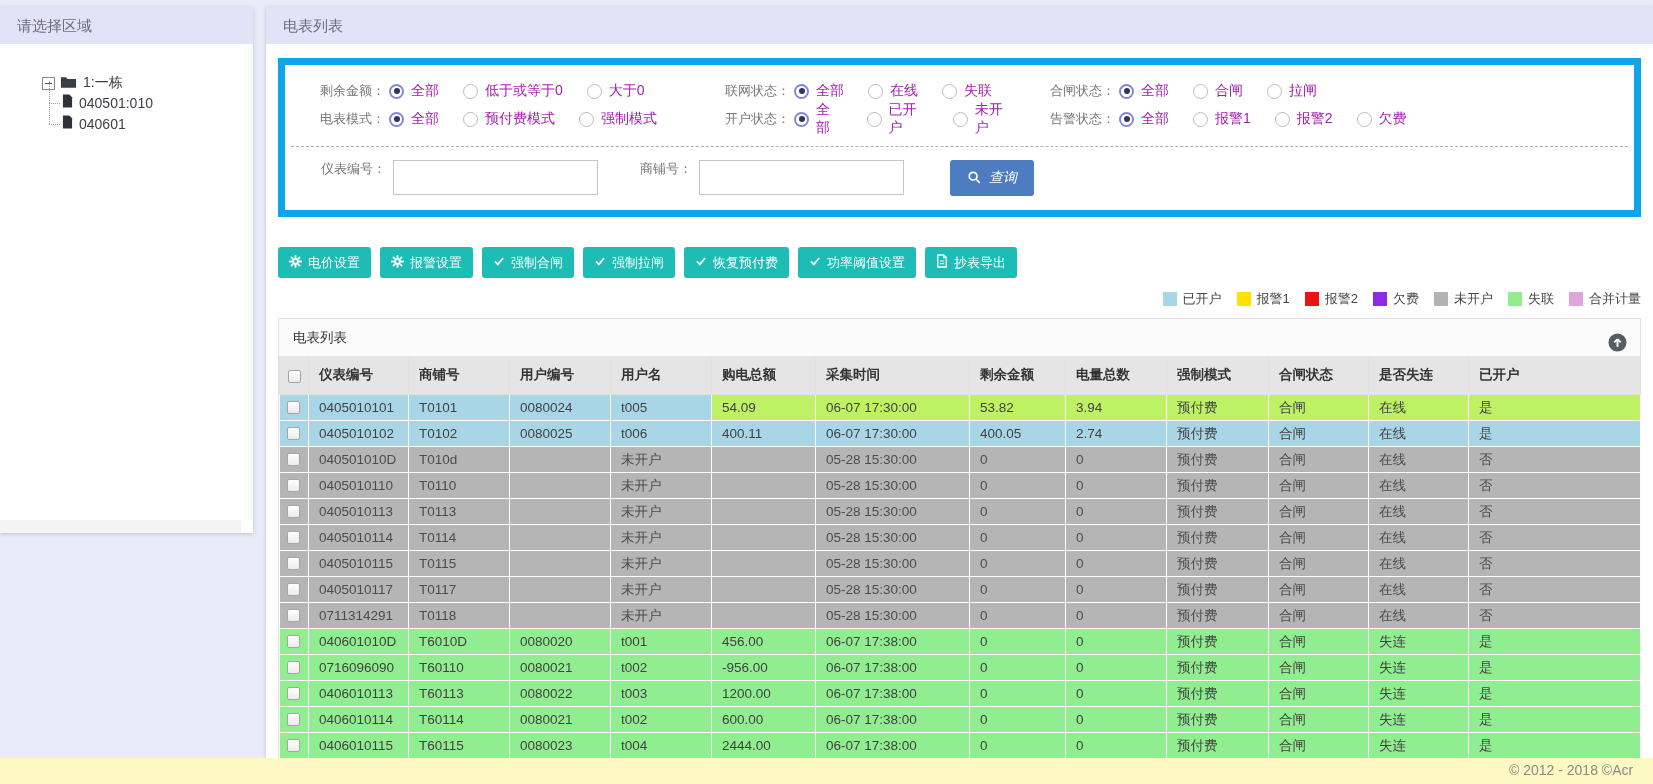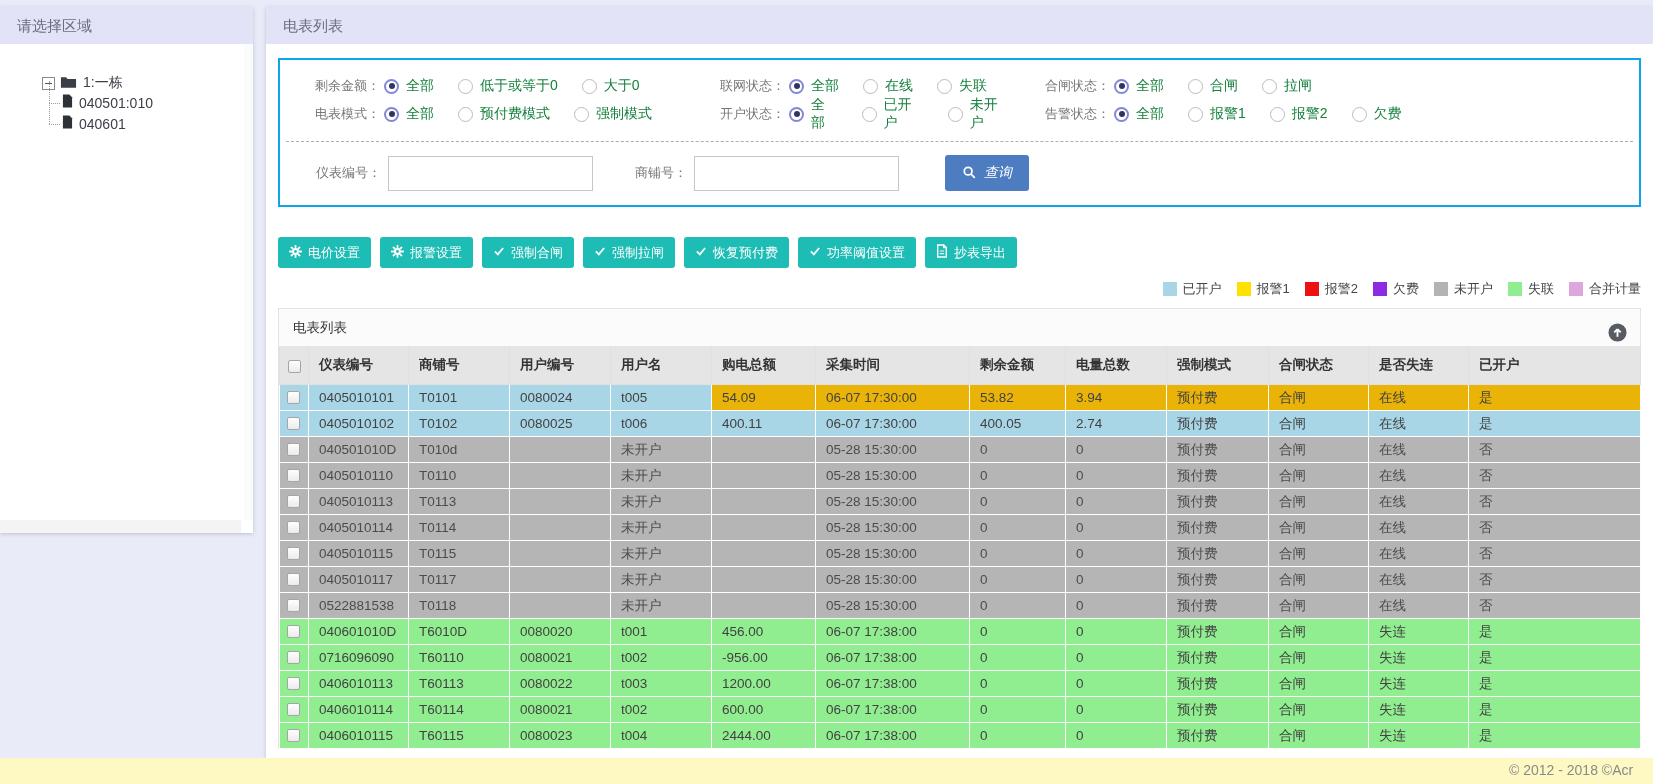--- a/index.html
+++ b/index.html
@@ -28,35 +28,35 @@
     border-left:1px dotted #9a9a9a; }
   .tree-child::after { content:""; position:absolute; left:0; top:50%; width:11px;
     border-top:1px dotted #9a9a9a; }
   .tree-child .lbl { margin-left:6px; }
   .sidebar-hscroll { position:absolute; bottom:0; left:0; width:241px; height:13px; background:#f4f4f4; }
   .sidebar-vscroll { position:absolute; top:37px; right:0; width:9px; bottom:13px; background:#fbfbfb; }
   
   .main { position:absolute; left:266px; top:7px; width:1387px; height:751px;
     background:#fff; box-shadow:0 1px 4px rgba(60,60,90,.25); overflow:hidden; }
   .main-body { padding:14px 12px 0 12px; }
-  .filter-box { border:2px solid #0ea5e9; padding:12px 0 14px 0; }
+  .filter-box { border:7px solid #0ea5e9; padding:12px 0 14px 0; }
   .filter-row { display:flex; align-items:center; height:28px; padding-left:20px; }
   .fgroup { display:flex; align-items:center; }
   .fgroup .flabel { color:#777; font-size:13px; width:80px; text-align:right; flex:none; }
   .filter-row .fgroup:nth-child(1) { width:405px; }
   .filter-row .fgroup:nth-child(2) { width:325px; }
   .fopt { display:flex; align-items:center; margin-left:4px; margin-right:20px; cursor:pointer; }
   .radio { width:15px; height:15px; border-radius:50%; border:1px solid #bcbcbc;
     background:#fff; margin-right:7px; flex:none; position:relative; }
   .radio.sel { border:2px solid #8486d9; }
   .radio.sel::after { content:""; position:absolute; left:2.5px; top:2.5px; width:6px;
     height:6px; border-radius:50%; background:#31345e; }
-  .fopt .otext { font-size:14px; color:#15803d; }
+  .fopt .otext { font-size:14px; color:#a21caf; }
   .filter-sep { border-top:1px dashed #adadad; margin:13px 6px 0 6px; }
-  .search-row { display:flex; align-items:center; margin-top:13px; padding-left:36px; }
+  .search-row { display:flex; align-items:flex-start; margin-top:13px; padding-left:36px; }
   .search-row .slabel { color:#777; font-size:13px; }
   .search-row input { width:205px; height:35px; border:1px solid #c6c6c6; margin-left:7px;
     font-size:14px; padding:0 8px; outline:none; }
   .slabel2 { margin-left:42px; }
   .query-btn { margin-left:46px; height:36px; padding:8px 17px; background:#4d7cc0; color:#fff;
     border:none; border-radius:3px; font-size:14px; display:flex; align-items:center; gap:8px; cursor:pointer;font-style:italic; }
   .actions { display:flex; gap:9px; margin-top:30px; }
   .abtn { height:31px; background:#1dbdb5; color:#fff; border:none; border-radius:3px;
     padding:0 11px; font-size:13px; display:flex; align-items:center; gap:6px; cursor:pointer; }
   .legend { display:flex; justify-content:flex-end; align-items:center; margin-top:12px;
@@ -73,21 +73,21 @@
     border:1px solid #e0e0e0; border-top:none; background:#e5e5e5; color:#333;
     white-space:nowrap; overflow:hidden; }
   thead th.cb, td.cb { padding:0; text-align:center; }
   tbody td { height:25px; line-height:25px; padding:0 0 0 10px;
     border-right:1px solid rgba(255,255,255,.85); border-bottom:1px solid #fff;
     white-space:nowrap; overflow:hidden; color:#424242; }
   tr.r-gray td { background:#b5b5b5; color:#4c4c4c; }
   tr.r-blue td { background:#a9d6e7; }
   tr.r-green td { background:#90ee90; }
   tr.r-blue-alarm td { background:#a9d6e7; }
-  tr.r-blue-alarm td:nth-child(n+6) { background:#eab308; }
+  tr.r-blue-alarm td:nth-child(n+6) { background:#bef264; }
   .cbx { display:inline-block; width:13px; height:13px; border:1px solid #a5a5a5;
     border-radius:2px; background:linear-gradient(#fefefe,#ebebeb); vertical-align:middle; cursor:pointer; }
   
   .footer-strip { position:absolute; left:0; bottom:0; width:1653px; height:26px; background:#fef9c3; }
   .footer-text { position:absolute; left:1509px; top:4px; color:#8a8a8a; font-size:14px; white-space:nowrap; }
 </style>
 </head>
 <body>
 
 <div class="stage">
@@ -495,21 +495,21 @@
                 <td>05-28 15:30:00</td>
                 <td>0</td>
                 <td>0</td>
                 <td>预付费</td>
                 <td>合闸</td>
                 <td>在线</td>
                 <td>否</td>
               </tr>
               <tr class="r-gray">
                 <td class="cb"><span class="cbx"></span></td>
-                <td>0522881538</td>
+                <td>0711314291</td>
                 <td>T0118</td>
                 <td></td>
                 <td>未开户</td>
                 <td></td>
                 <td>05-28 15:30:00</td>
                 <td>0</td>
                 <td>0</td>
                 <td>预付费</td>
                 <td>合闸</td>
                 <td>在线</td>

